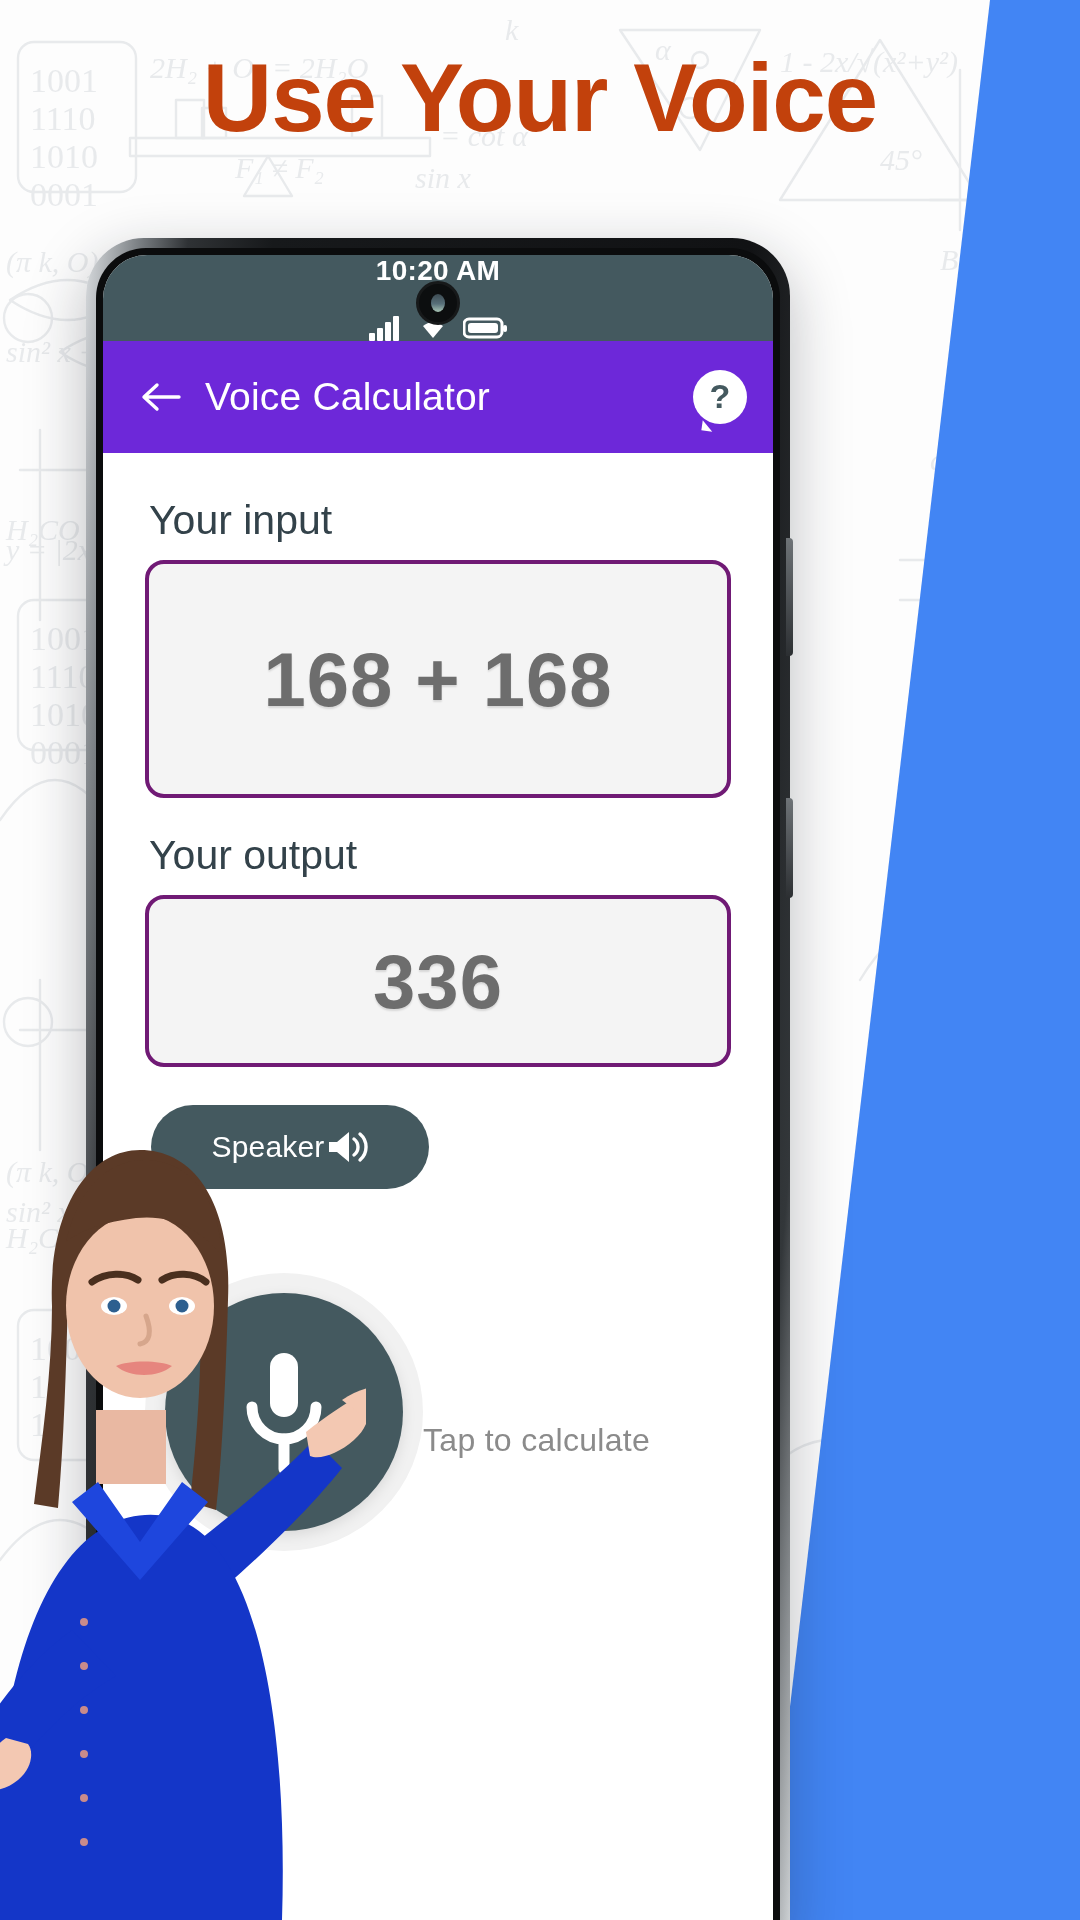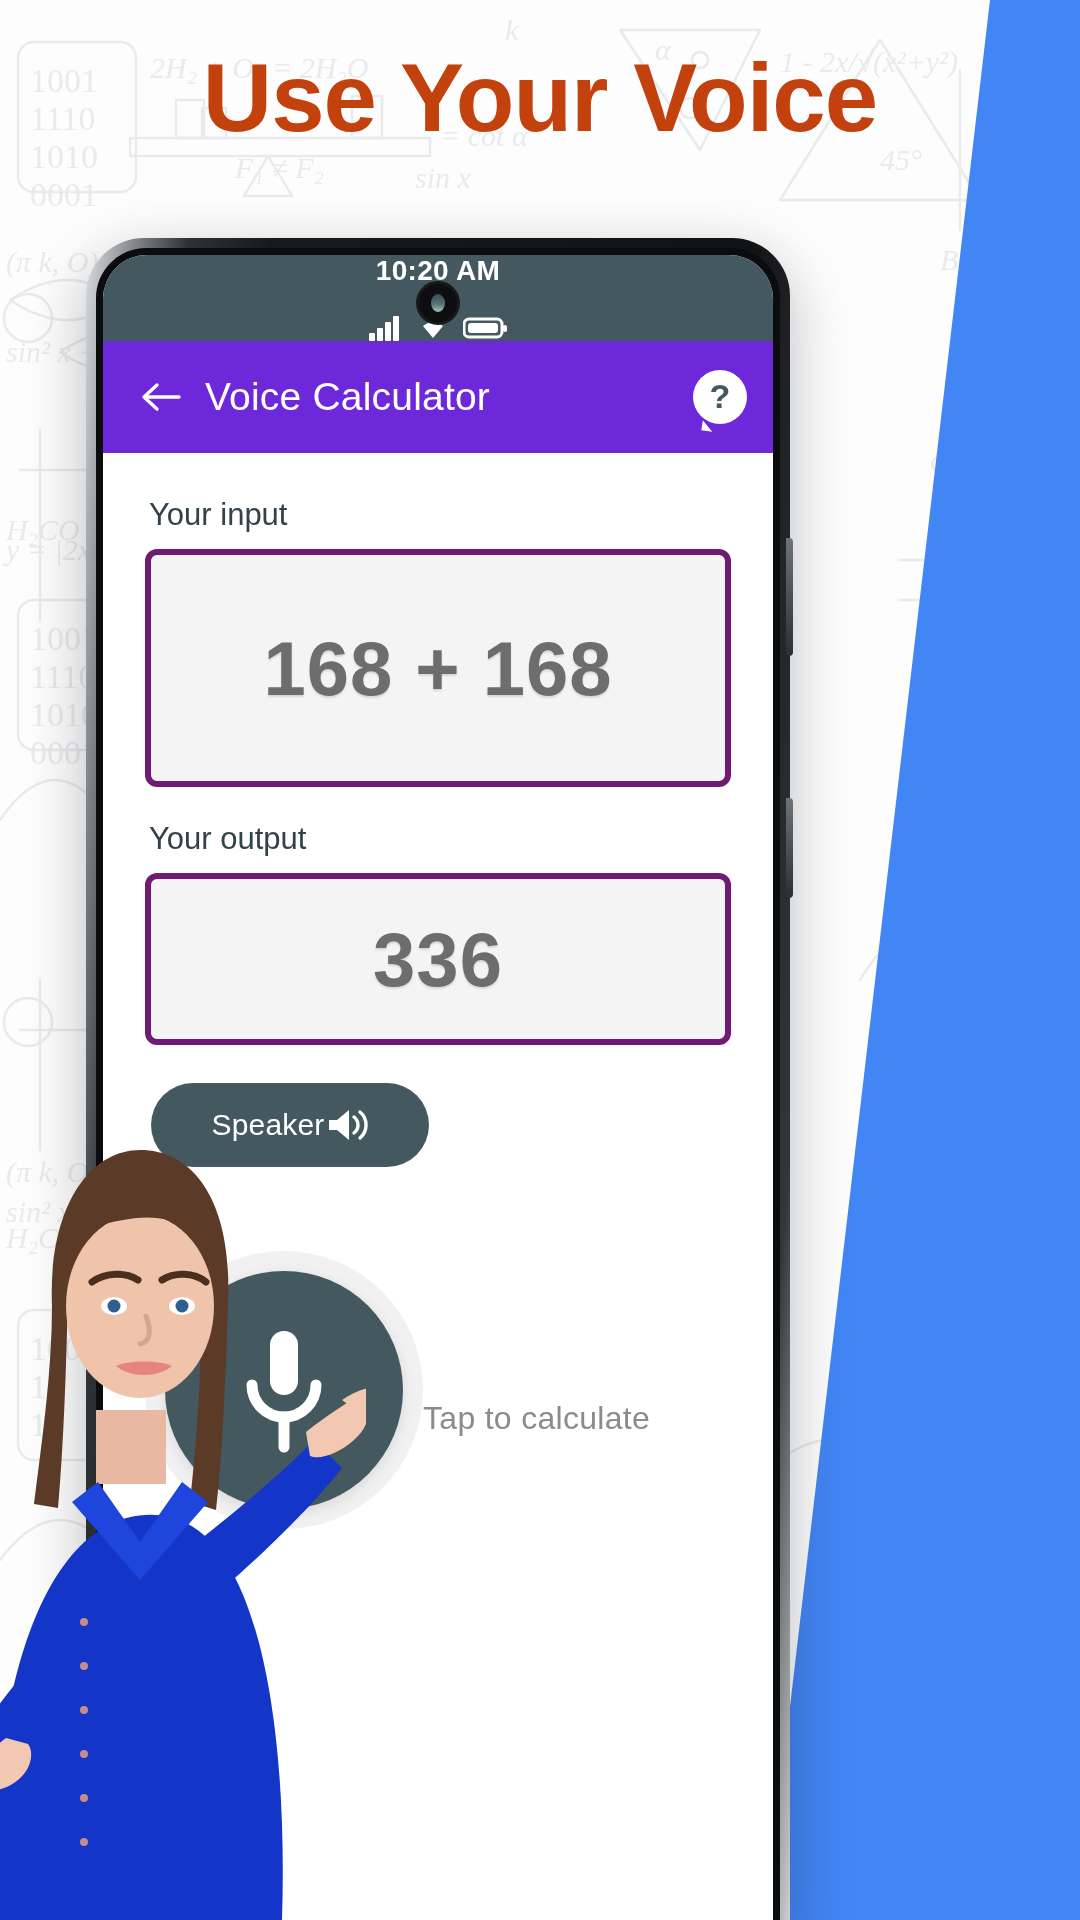--- a/index.html
+++ b/index.html
@@ -81,23 +81,23 @@
   .appbar-title{font-size:39px;font-weight:500;margin-left:16px;letter-spacing:.2px;flex:1 1 auto;white-space:nowrap;}
   .helpbtn{width:54px;height:54px;border-radius:50%;background:#ffffff;
     display:flex;align-items:center;justify-content:center;flex:0 0 auto;position:relative;}
   .helpbtn span{color:#44595f;font-size:34px;font-weight:700;line-height:1;margin-top:-2px;}
   .helpbtn:after{content:"";position:absolute;left:9px;bottom:-7px;width:0;height:0;
     border-left:11px solid #fff;border-top:10px solid transparent;border-bottom:0;
     transform:rotate(8deg);}
 
   
   .appbody{padding:44px 42px 0 42px;box-sizing:border-box;background:#fff;}
-  .field-label{font-size:31px;color:#33424a;margin:0 0 16px 4px;font-weight:400;}
+  .field-label{font-size:41px;color:#33424a;margin:0 0 16px 4px;font-weight:400;}
   .io-card{
-    background:#f4f4f4;border:6px solid #701a75;border-radius:12px;
+    background:#f4f4f4;border:4px solid #701a75;border-radius:19px;
     height:238px;display:flex;align-items:center;justify-content:center;
     box-sizing:border-box;
     text-align:center;
   }
   .io-card .val{
     font-size:76px;font-weight:700;color:#6d6d6d;letter-spacing:1px;
     text-shadow:0 2px 2px rgba(0,0,0,.12);
   }
   .io-card.out{height:172px;}
   .gap{height:34px;}

